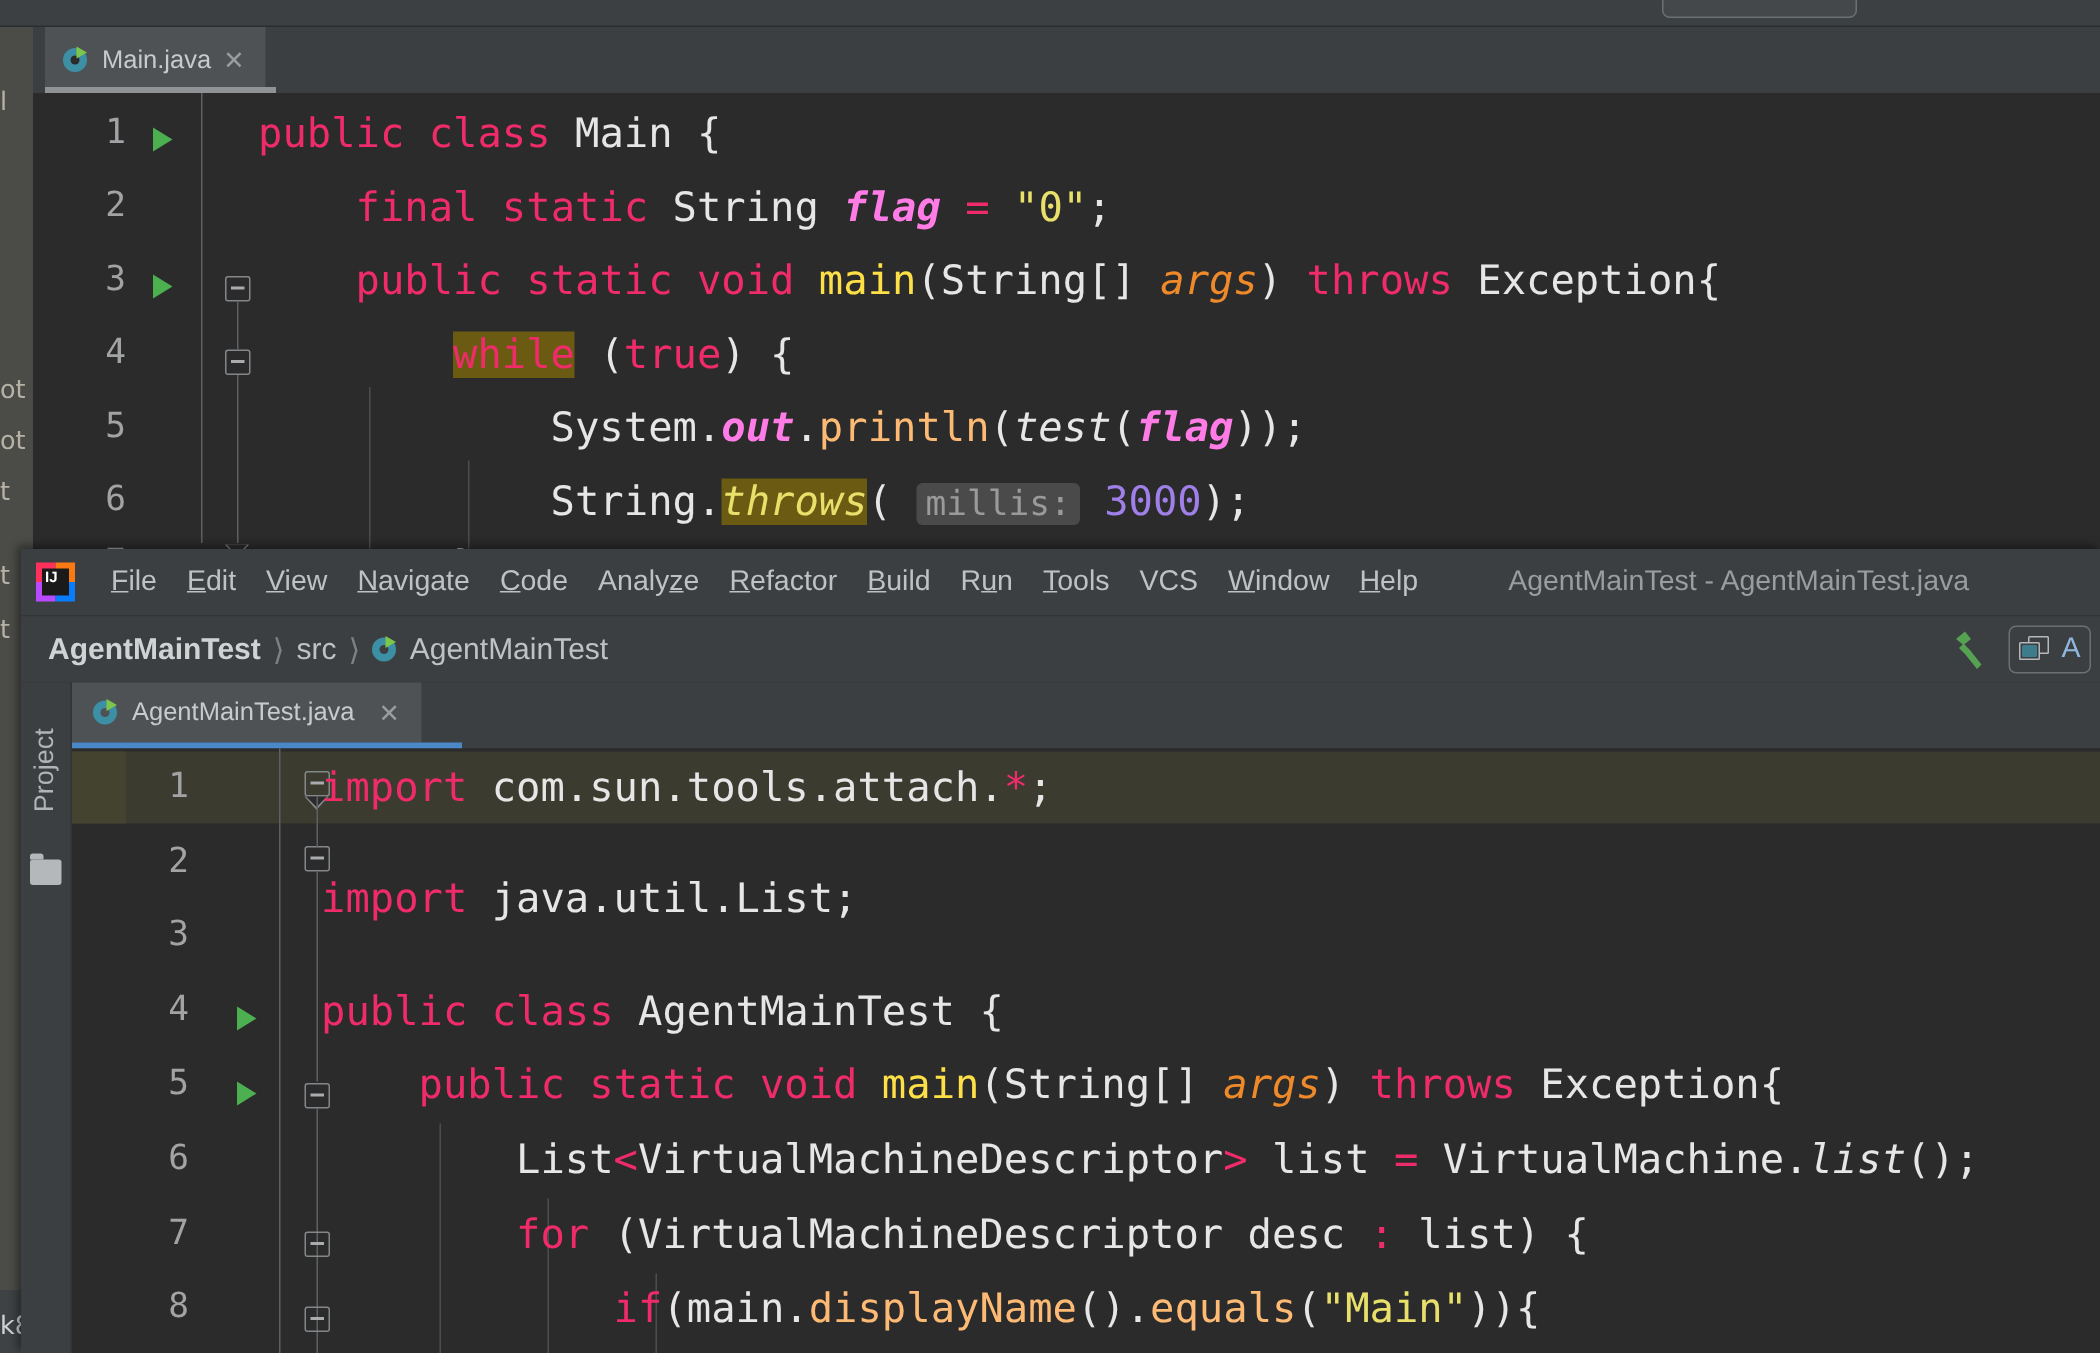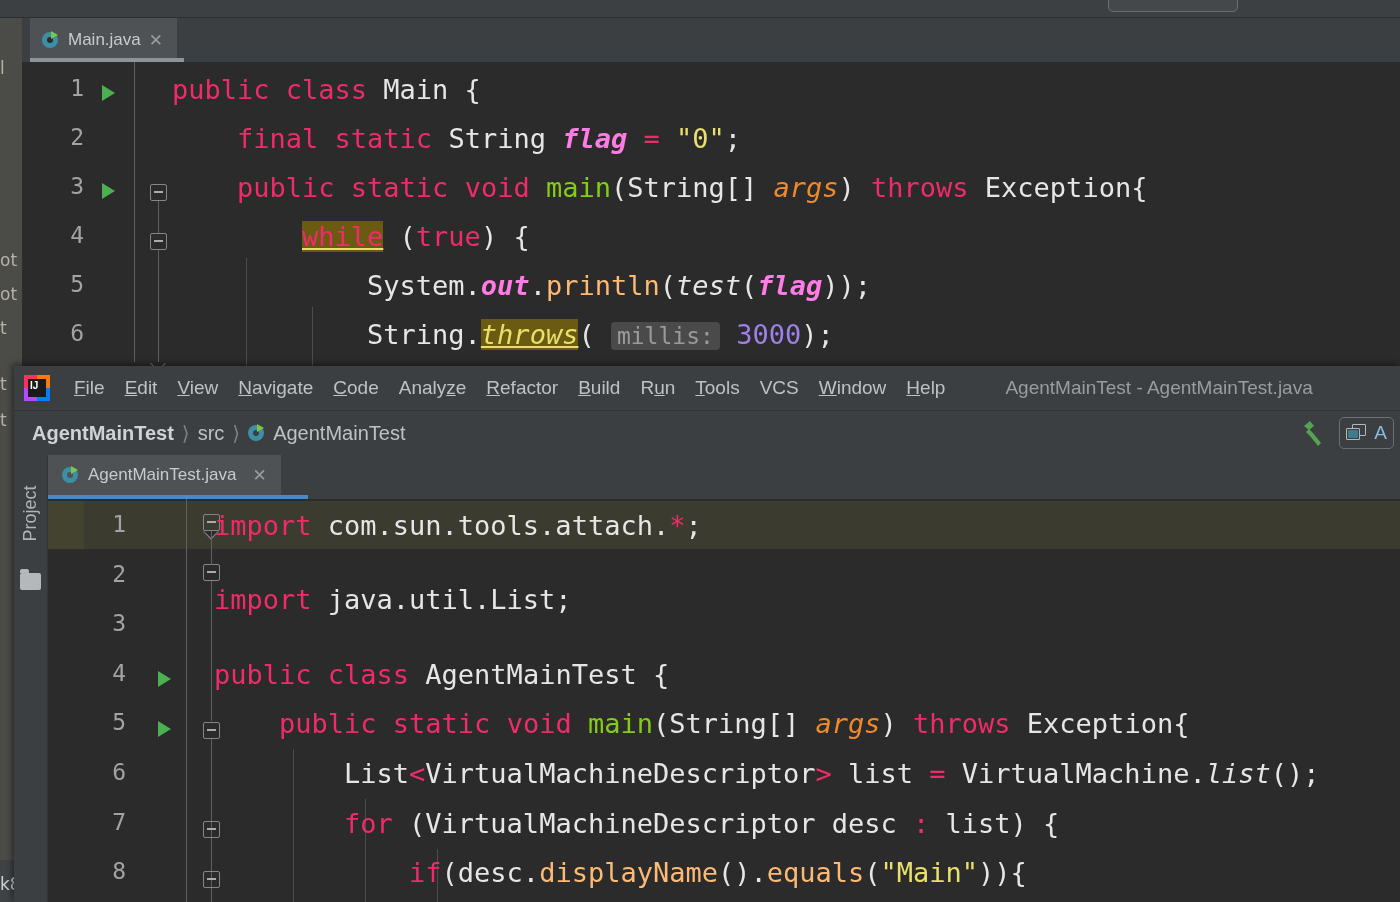--- a/index.html
+++ b/index.html
@@ -131,25 +131,25 @@
     font-size: 27px;
     color: #a9b7c6;
     white-space: pre;
     letter-spacing: 0px;
   }
   .kw   { color: #ef2b6a; }
   .plain{ color: #e6e6e6; }
   .fldb { color: #ff7ce6; font-style: italic; font-weight: bold; }
   .str  { color: #e8e06a; }
   .num  { color: #9f7fe8; }
-  .mth  { color: #84cc16; text-align: center; }
+  .mth  { color: #fde047; text-align: center; }
   .prm  { color: #ef8a2b; font-style: italic; }
   .call { color: #fdba74; }
   .ital { color: #e6e6e6; font-style: italic; }
-  .hl-ident-u { background: #6b5a12; text-decoration: underline; text-decoration-color:#e8e06a;text-align:center; }
+  .hl-ident-u { background: #6b5a12; text-decoration-color:#e8e06a;text-align:center; }
   .hint {
     background: #4a4a4a; color: #9a9a9a; border-radius: 4px;
     padding: 1px 6px; font-size: 23px;
   }
   .curline {
     position: absolute; background: #3b3b2f;
   }
 
   
   #win2 {
@@ -435,17 +435,17 @@
         <div class="indent-line" style="left:317px; top:300px; height:103px;"></div>
         <div class="indent-line" style="left:389px; top:350px; height:53px;"></div>
 
         <div class="code" style="left:166px; top:11px;"><span class="kw">import </span><span class="plain">com.sun.tools.attach.</span><span class="kw">*</span><span class="plain">;</span></div>
         <div class="code" style="left:166px; top:61px;margin-top:24px;"><span class="kw">import </span><span class="plain">java.util.List;</span></div>
         <div class="code" style="left:166px; top:110px;"><span class="plain"></span></div>
         <div class="code" style="left:166px; top:160px;"><span class="kw">public </span><span class="kw">class </span><span class="plain">AgentMainTest {</span></div>
         <div class="code" style="left:166px; top:209px;"><span class="plain">    </span><span class="kw">public </span><span class="kw">static </span><span class="kw">void </span><span class="mth">main</span><span class="plain">(String[] </span><span class="prm">args</span><span class="plain">) </span><span class="kw">throws </span><span class="plain">Exception{</span></div>
         <div class="code" style="left:166px; top:309px;"><span class="plain">        </span><span class="kw">for</span><span class="plain"> (VirtualMachineDescriptor desc </span><span class="kw">:</span><span class="plain"> list) {</span></div>
         <div class="code" style="left:166px; top:259px;"><span class="plain">        List</span><span class="kw">&lt;</span><span class="plain">VirtualMachineDescriptor</span><span class="kw">&gt;</span><span class="plain"> list </span><span class="kw">=</span><span class="plain"> VirtualMachine.</span><span class="ital">list</span><span class="plain">();</span></div>
-        <div class="code" style="left:166px; top:358px;"><span class="plain">            </span><span class="kw">if</span><span class="plain">(desc.</span><span class="call">displayName</span><span class="plain">().</span><span class="call">equals</span><span class="plain">(</span><span class="str">"Main"</span><span class="plain">)){</span></div>
+        <div class="code" style="left:166px; top:358px;"><span class="plain">            </span><span class="kw">if</span><span class="plain">(main.</span><span class="call">displayName</span><span class="plain">().</span><span class="call">equals</span><span class="plain">(</span><span class="str">"Main"</span><span class="plain">)){</span></div>
       </div>
     </div>
   </div>
 </div>
 
 </body></html>

